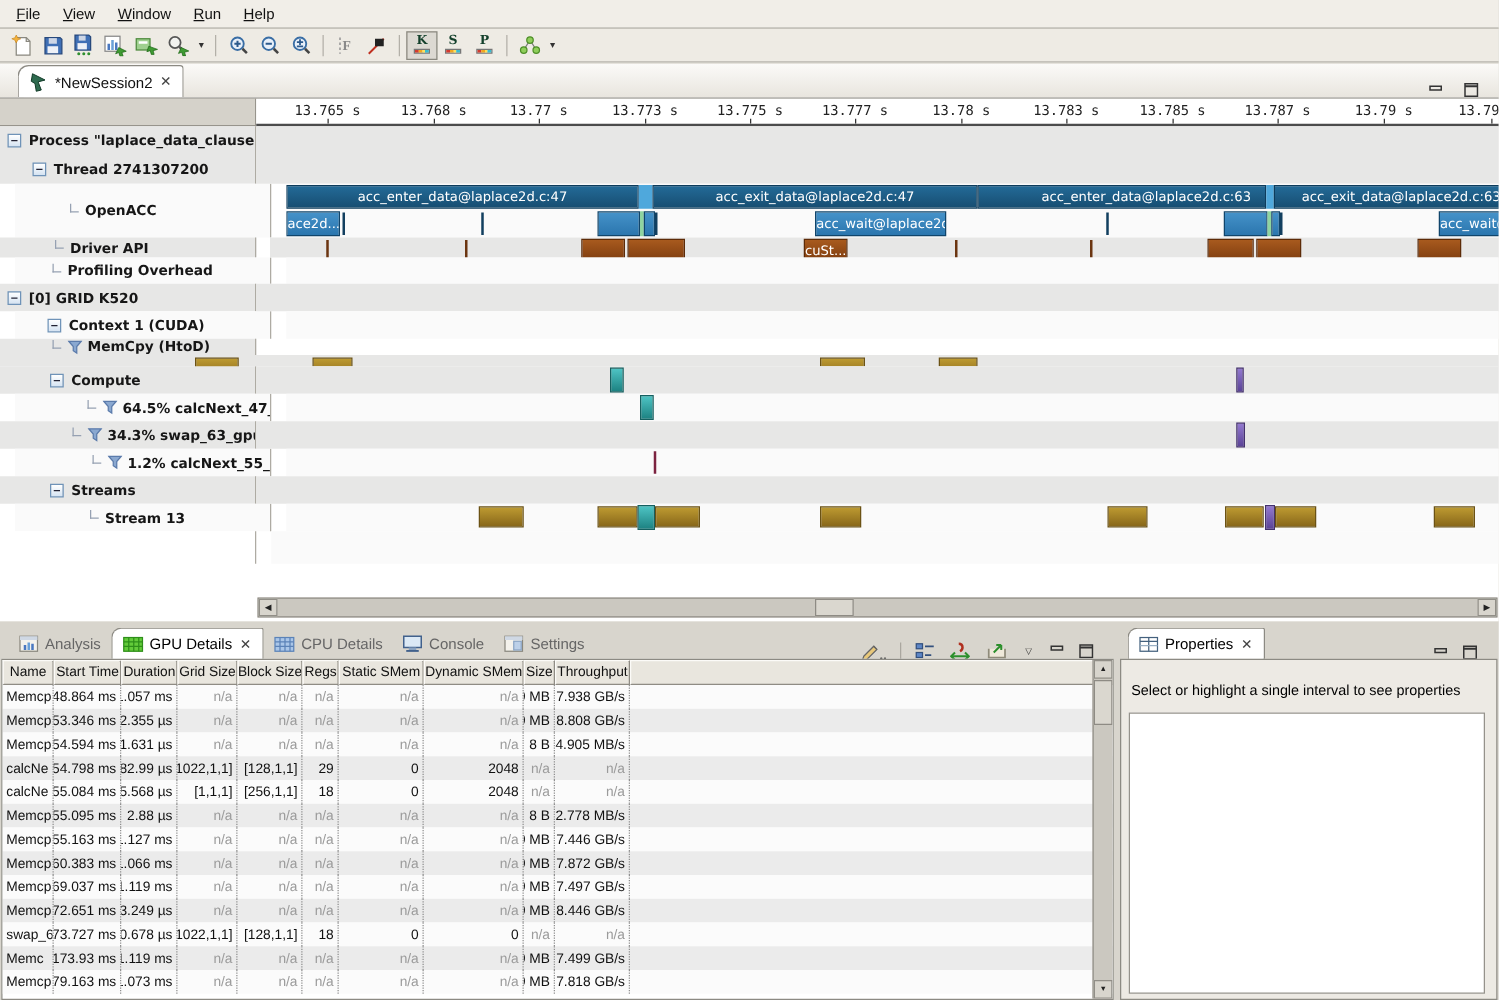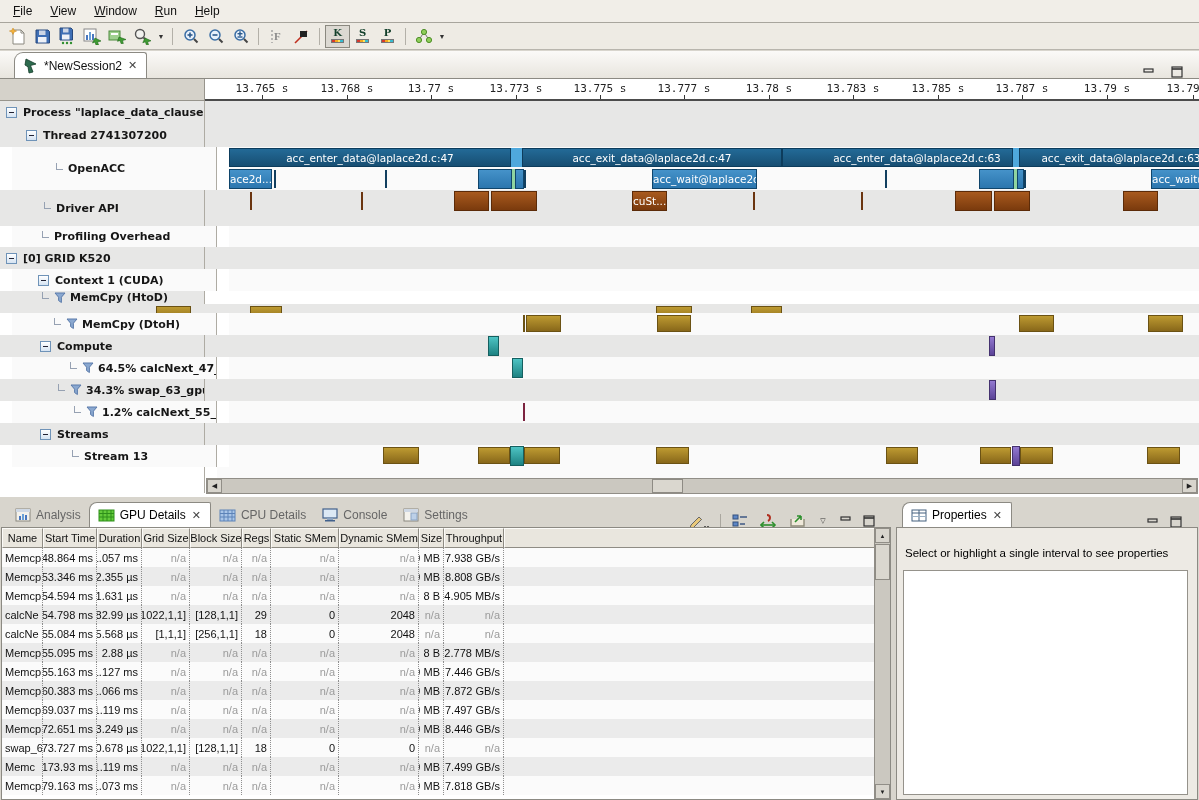--- a/index.html
+++ b/index.html
@@ -342,21 +342,21 @@
               <div class="bar c-acc_mid" style="left: 423px; width: 105px;"><span>acc_wait@laplace2d.c...</span></div>
               <div class="bar c-tick" style="left: 656px; width: 2px;"></div>
               <div class="bar c-acc_mid" style="left: 750px; width: 35px;"></div>
               <div class="bar c-sync_green" style="left: 785px; width: 3px;"></div>
               <div class="bar c-acc_mid" style="left: 788px; width: 7px;"></div>
               <div class="bar c-tick" style="left: 795px; width: 2px;"></div>
               <div class="bar c-acc_mid" style="left: 922px; width: 72px;"><span>acc_wait@lap</span></div>
             </div>
           </div>
         </div>
-        <div class="trow" style="height: 36px;">
+        <div class="trow" style="height: 16px; gap: 11px;">
           <div class="tree-cell bg-gray" style="padding-left: 44px;">
             <span class="cornerglyph"></span>
             <span>Driver API</span>
           </div>
           <div class="canvas bg-gray">
             <div class="lane" style="height: 22px;">
               <div class="bar c-brown_tick" style="left: 45px; width: 2px;"></div>
               <div class="bar c-brown_tick" style="left: 156px; width: 2px;"></div>
               <div class="bar c-brown" style="left: 249px; width: 35px;"></div>
               <div class="bar c-brown" style="left: 286px; width: 46px;"></div>
@@ -409,40 +409,20 @@
               </svg>
             </span>
             <span>MemCpy (HtoD)</span>
           </div>
           <div class="canvas bg-gray">
             <div class="lane" style="height: 22px;">
               <div class="bar c-gold" style="left: 156px; width: 35px;"></div>
               <div class="bar c-gold" style="left: 250px; width: 32px;"></div>
               <div class="bar c-gold" style="left: 656px; width: 36px;"></div>
               <div class="bar c-gold" style="left: 751px; width: 31px;"></div>
-            </div>
-          </div>
-        </div>
-        <div class="trow" style="height: 22px;">
-          <div class="tree-cell bg-white" style="padding-left: 42px;">
-            <span class="cornerglyph"></span>
-            <span class="funnel">
-              <svg width="12" height="12">
-                <path d="M1 1h10l-3.6 4.2v5.3L4.6 8.6V5.2z" fill="#8aa8d0" stroke="#5b7bab"></path>
-              </svg>
-            </span>
-            <span>MemCpy (DtoH)</span>
-          </div>
-          <div class="canvas bg-white">
-            <div class="lane" style="height: 22px;">
-              <div class="bar c-gold" style="left: 294px; width: 2px;"></div>
-              <div class="bar c-gold" style="left: 297px; width: 35px;"></div>
-              <div class="bar c-gold" style="left: 428px; width: 34px;"></div>
-              <div class="bar c-gold" style="left: 790px; width: 35px;"></div>
-              <div class="bar c-gold" style="left: 919px; width: 35px;"></div>
             </div>
           </div>
         </div>
         <div class="trow" style="height: 22px;">
           <div class="tree-cell bg-gray" style="padding-left: 40px;">
             <span class="minusbox">
               <i></i>
             </span>
             <span>Compute</span>
           </div>

